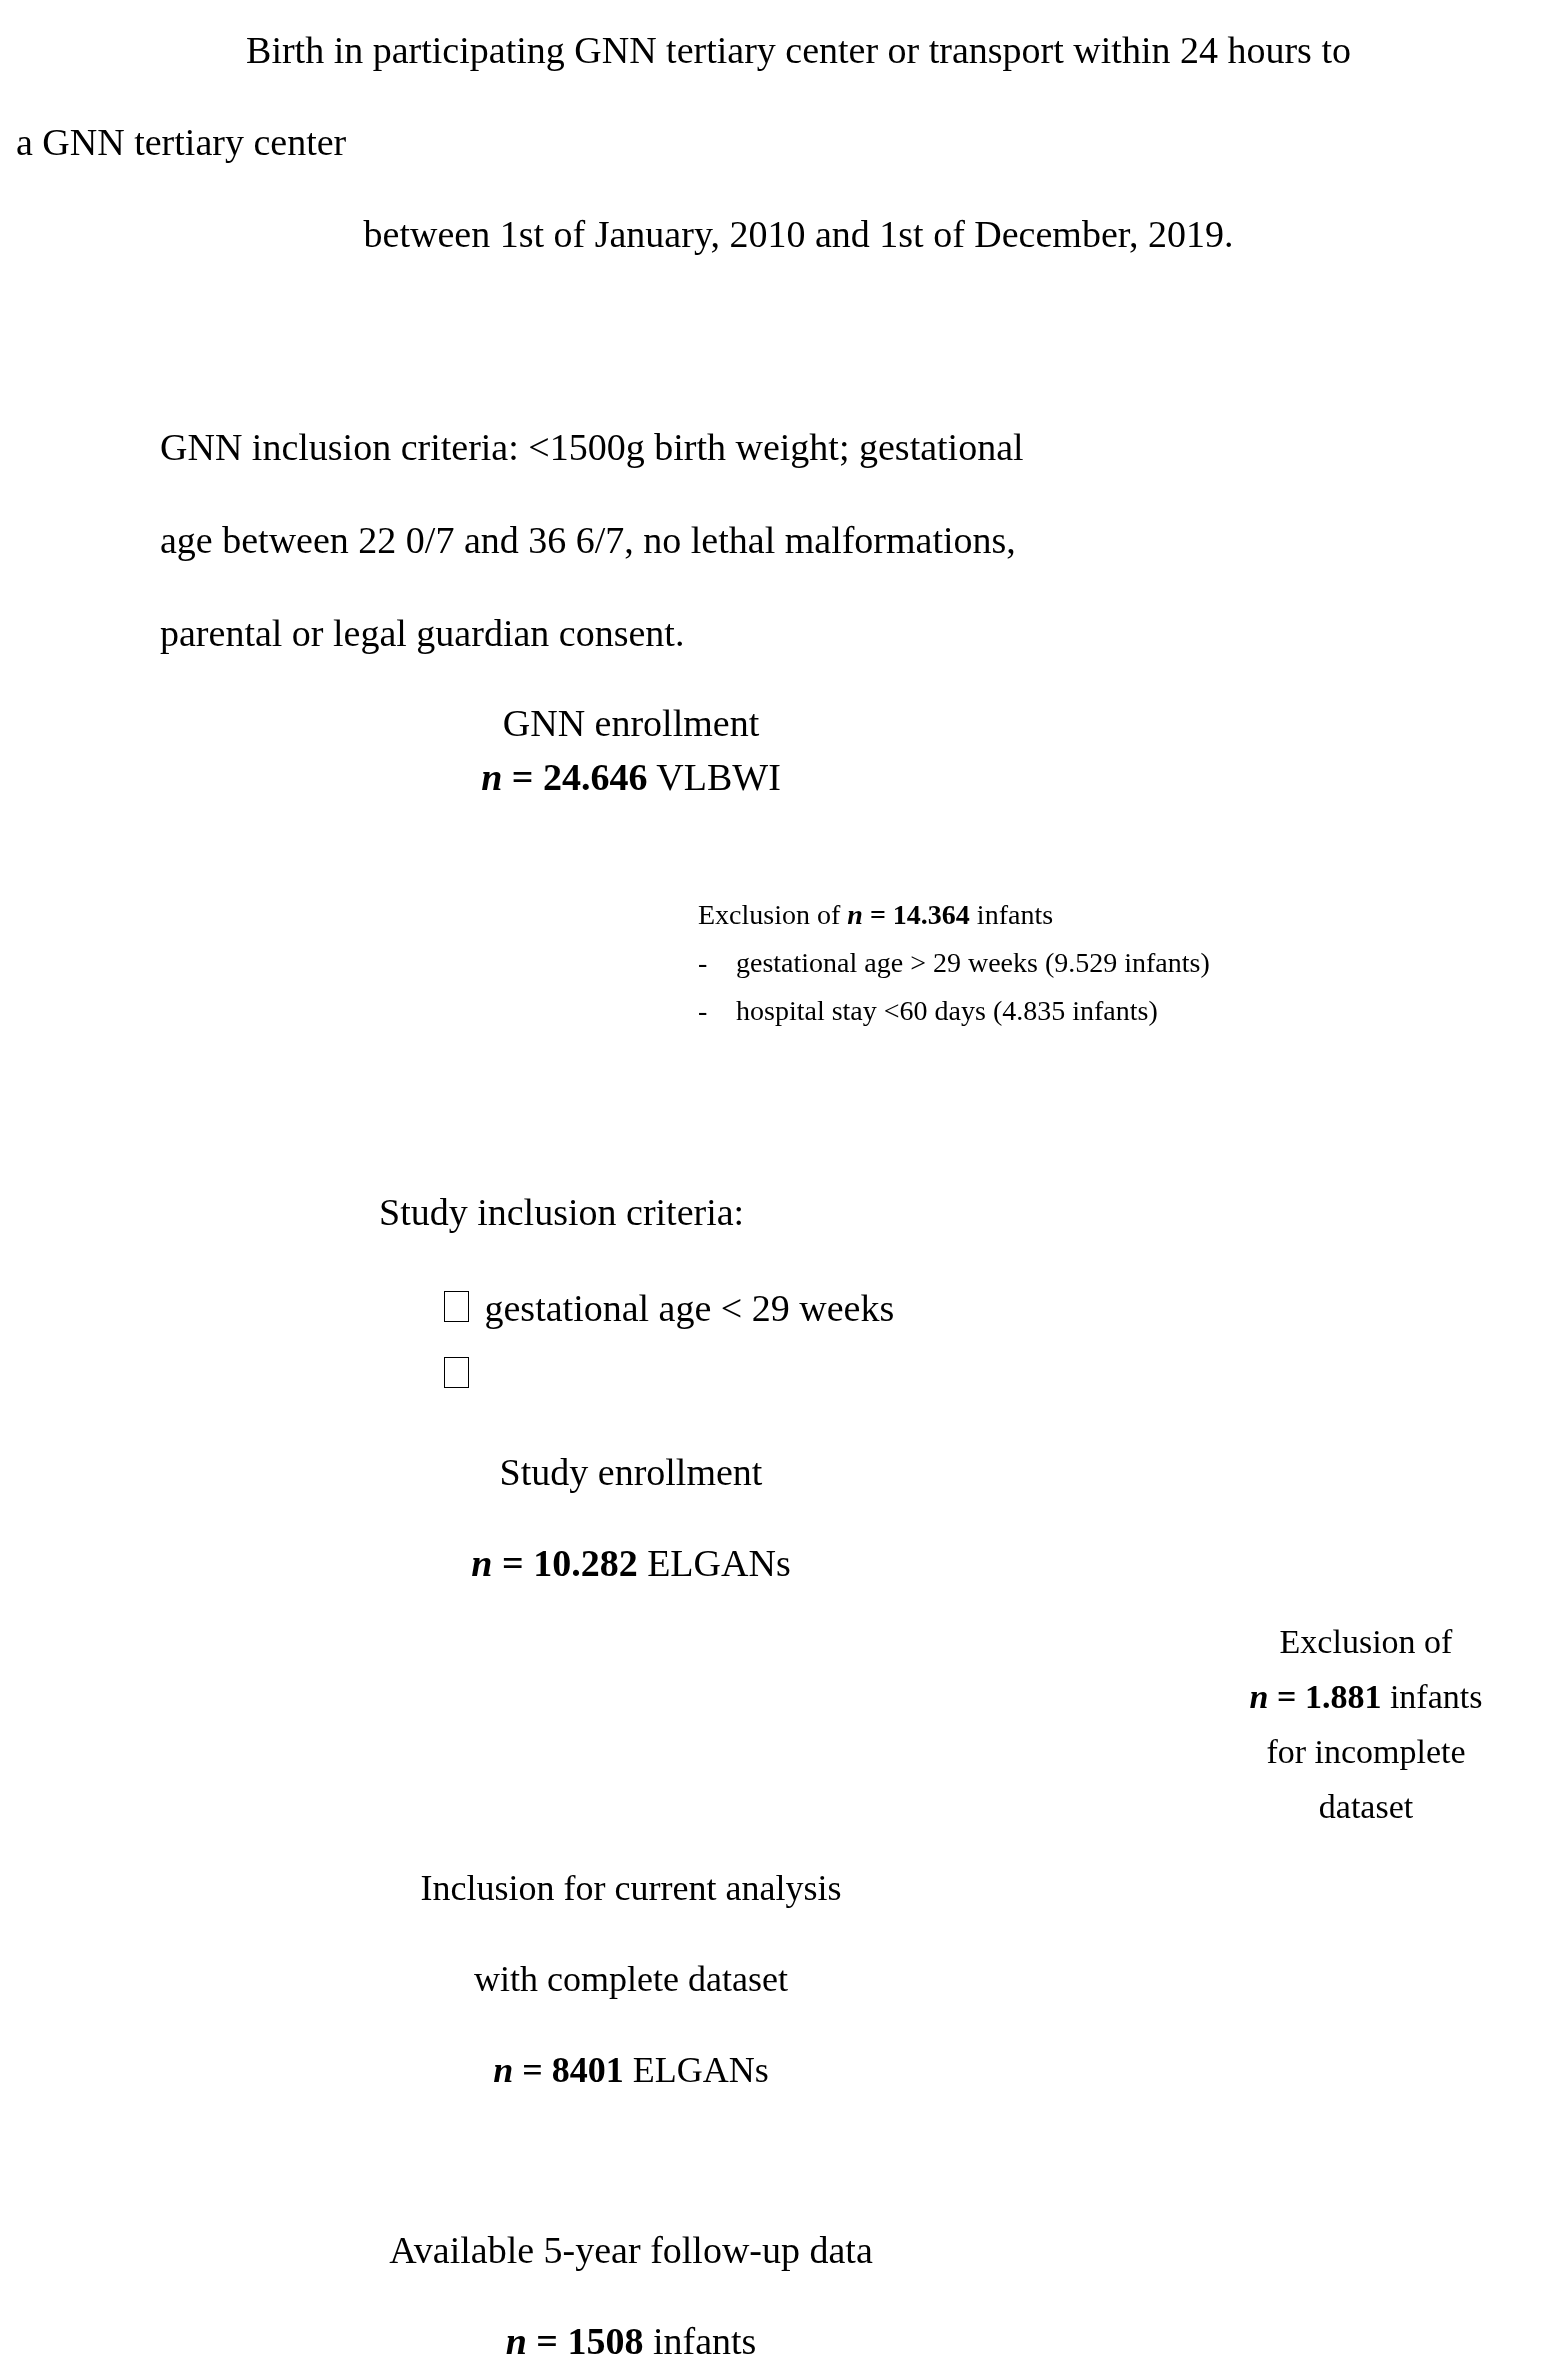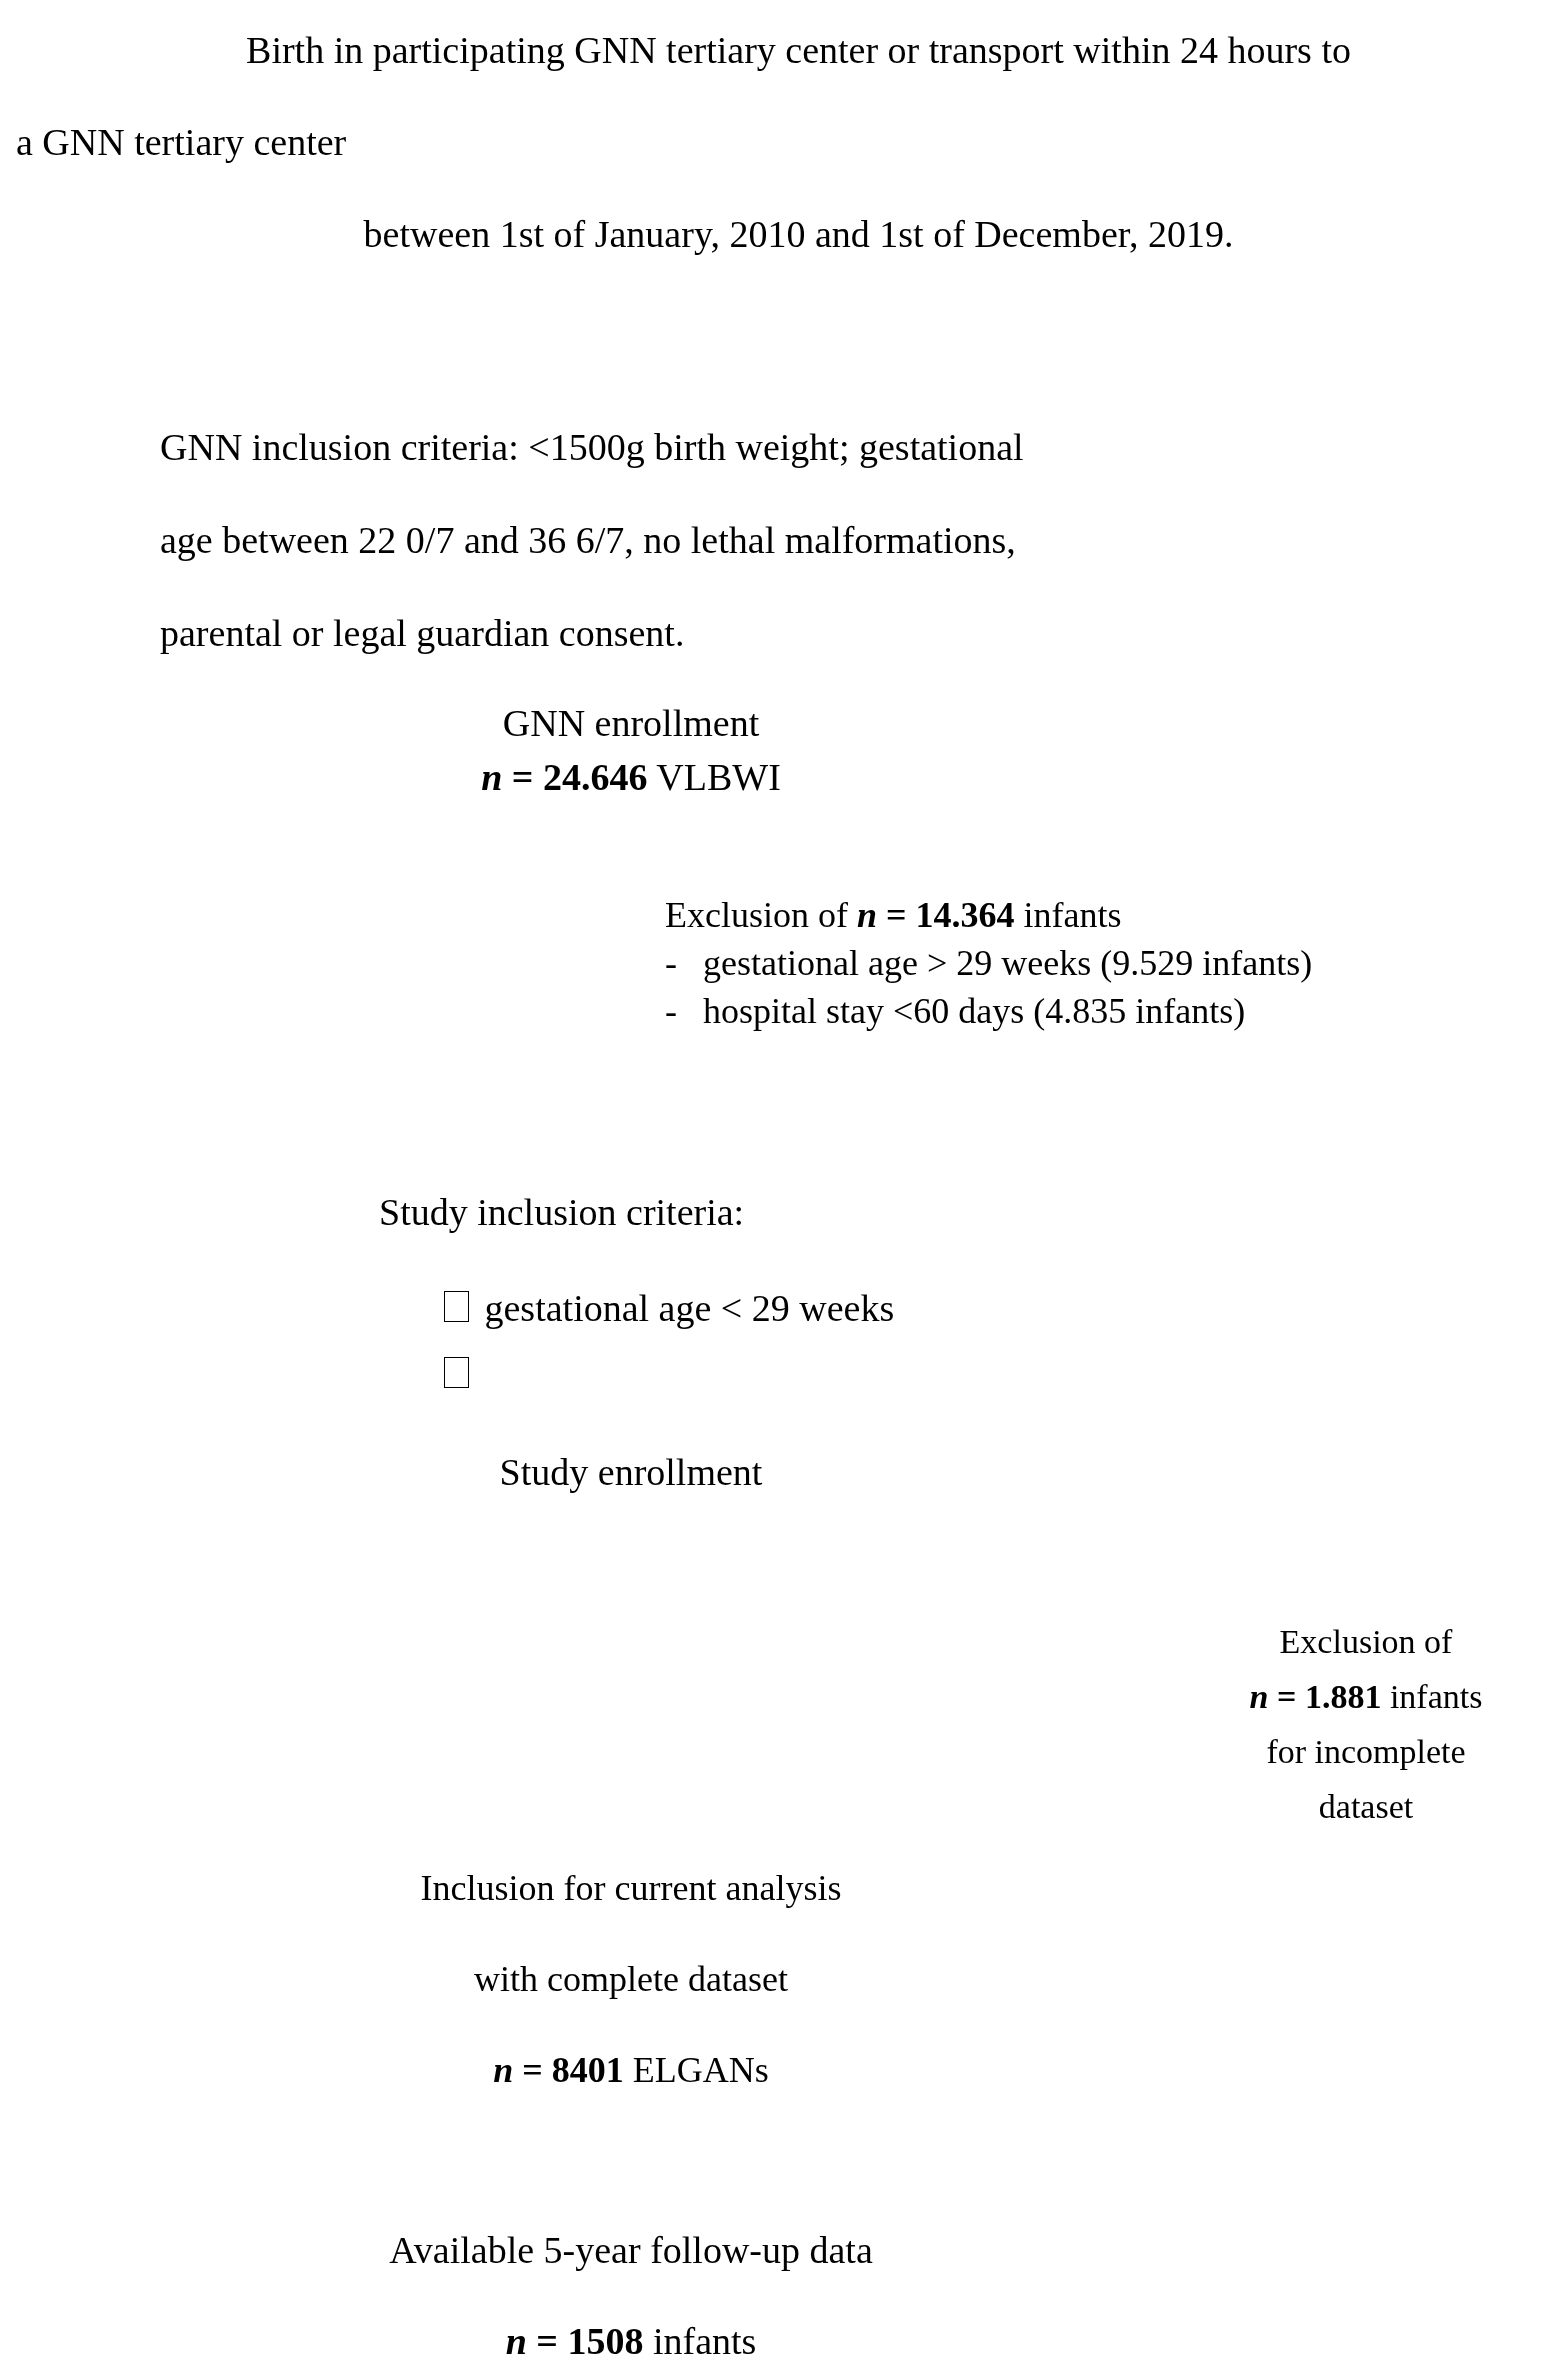--- a/index.html
+++ b/index.html
@@ -51,25 +51,25 @@
     left: 0px;
     top: 696px;
     width: 1262px;
     text-align: center;
     font-size: 38px;
     line-height: 54px;
   }
 
   
   #exclusion-one-block {
-    left: 665px;
+    left: 698px;
     top: 891px;
     width: 857px;
     text-align: left;
-    font-size: 36px;
+    font-size: 28px;
     line-height: 48px;
   }
   #exclusion-one-block .bullet-row {
     display: flex;
     align-items: flex-start;
   }
   #exclusion-one-block .dash {
     width: 38px;
     flex: 0 0 38px;
     text-align: left;
@@ -188,20 +188,21 @@
       <span class="line">gestational age &lt; 29 weeks</span>
     </div>
 
     <div class="crit-row">
       <span class="tofu"></span>
     </div>
   </div>
 
   <div class="blk" id="study-enrollment-node">
     <div class="line">Study enrollment</div>
+    <div class="line"><span class="bi">n</span><span class="b"> = </span><span class="b">10.282</span><span> ELGANs</span></div>
   </div>
 
   <div class="blk" id="exclusion-two-block">
     <div class="line">Exclusion of</div>
     <div class="line"><span class="bi">n</span><span class="b"> = </span><span class="b">1.881</span><span> infants</span></div>
     <div class="line">for incomplete</div>
     <div class="line">dataset</div>
   </div>
 
   <div class="blk" id="analysis-node">

